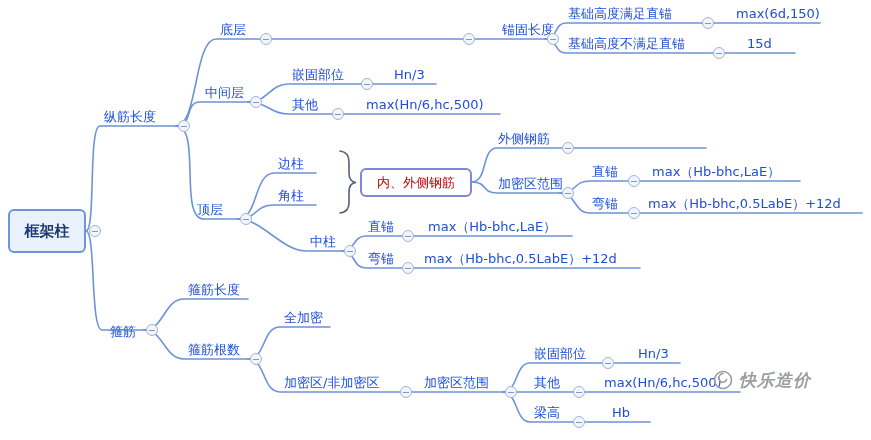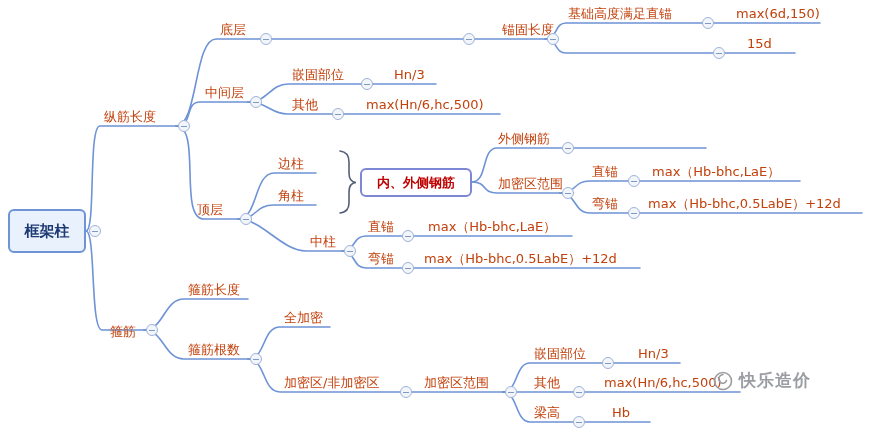--- a/index.html
+++ b/index.html
@@ -2,42 +2,43 @@
 <html><head>
 <meta charset="utf-8">
 <style>
   html,body{margin:0;padding:0;background:#fff;}
   #canvas{
     position:relative;width:871px;height:440px;background:#ffffff;overflow:hidden;
     font-family:"DejaVu Sans","Liberation Sans",sans-serif;
   }
   #wires{position:absolute;left:0;top:0;width:871px;height:440px;}
   .node{
-    position:absolute;font-size:13px;line-height:16px;color:#c2410c;white-space:nowrap;
+    position:absolute;font-size:13px;line-height:16px;color:#1d4ed8;white-space:nowrap;
   }
   .root-box{
     position:absolute;left:8px;top:209px;width:78px;height:44px;box-sizing:border-box;
     border:2px solid #6e93d6;border-radius:6px;background:#e8f1fc;color:#1e3a74;
     font-size:15px;font-weight:600;display:flex;align-items:center;justify-content:center;
   }
   .hl-box{
     position:absolute;left:360px;top:168px;width:112px;height:29px;box-sizing:border-box;
     border:2px solid #7e86d6;border-radius:6px;background:#ffffff;color:#c00000;
-    font-size:13px;font-weight:bold;display:flex;align-items:center;justify-content:center;white-space:nowrap;
+    font-size:13px;font-weight:normal;display:flex;align-items:center;justify-content:center;white-space:nowrap;
   }
   .collapse{
     position:absolute;width:12px;height:12px;box-sizing:border-box;border:1px solid #9fb3d9;
     border-radius:50%;background:#f2f5fa;z-index:5;
   }
   .collapse::after{
     content:"";position:absolute;left:2px;right:2px;top:4.5px;height:1px;background:#8098c4;
   }
   .wm{
-    position:absolute;left:712px;top:369px;display:flex;align-items:flex-end;gap:5px;
+    position:absolute;left:712px;top:369px;display:flex;align-items:flex-start;gap:5px;
     color:#9a9da1;
+    font-style:italic;
   }
   .wm-text{font-size:17px;font-weight:bold;letter-spacing:1px;}
 </style>
 </head>
 <body>
 
 <div id="canvas">
 
   <svg id="wires" viewBox="0 0 871 440" xmlns="http://www.w3.org/2000/svg">
     <g stroke="#6e93d6" stroke-width="1.6" fill="none" stroke-linecap="round">
@@ -74,20 +75,21 @@
 
   <div class="root-box">框架柱</div>
 
   <div class="node" style="left:104px;top:109px">纵筋长度</div>
   <div class="node" style="left:110px;top:324px">箍筋</div>
 
   <div class="node" style="left:220px;top:22px">底层</div>
   <div class="node" style="left:502px;top:22px">锚固长度</div>
   <div class="node" style="left:568px;top:6px">基础高度满足直锚</div>
   <div class="node" style="left:736px;top:6px">max(6d,150)</div>
+  <div class="node" style="left:568px;top:36px">基础高度不满足直锚</div>
   <div class="node" style="left:747px;top:36px">15d</div>
 
   <div class="node" style="left:205px;top:85px">中间层</div>
   <div class="node" style="left:292px;top:67px">嵌固部位</div>
   <div class="node" style="left:394px;top:67px">Hn/3</div>
   <div class="node" style="left:292px;top:97px">其他</div>
   <div class="node" style="left:366px;top:97px">max(Hn/6,hc,500)</div>
 
   <div class="node" style="left:197px;top:202px">顶层</div>
   <div class="node" style="left:278px;top:156px">边柱</div>

